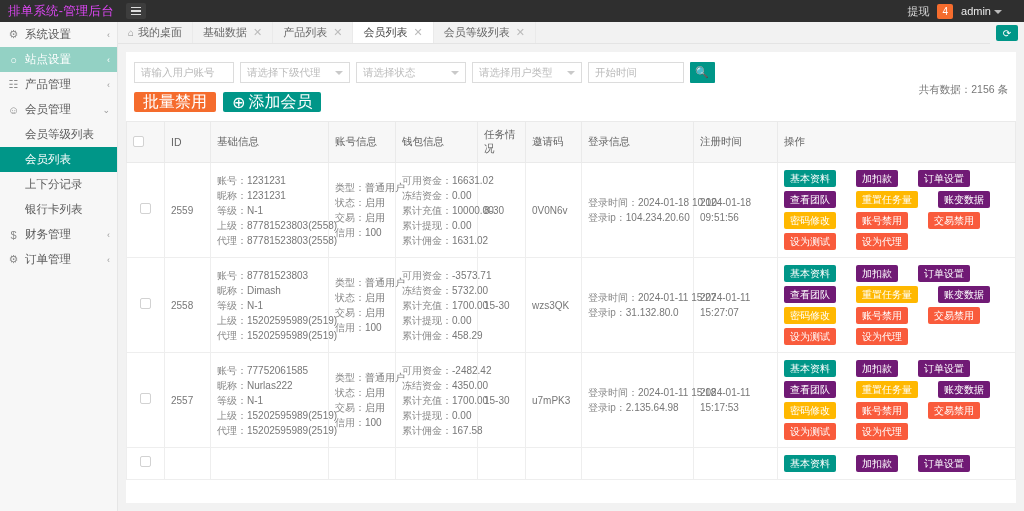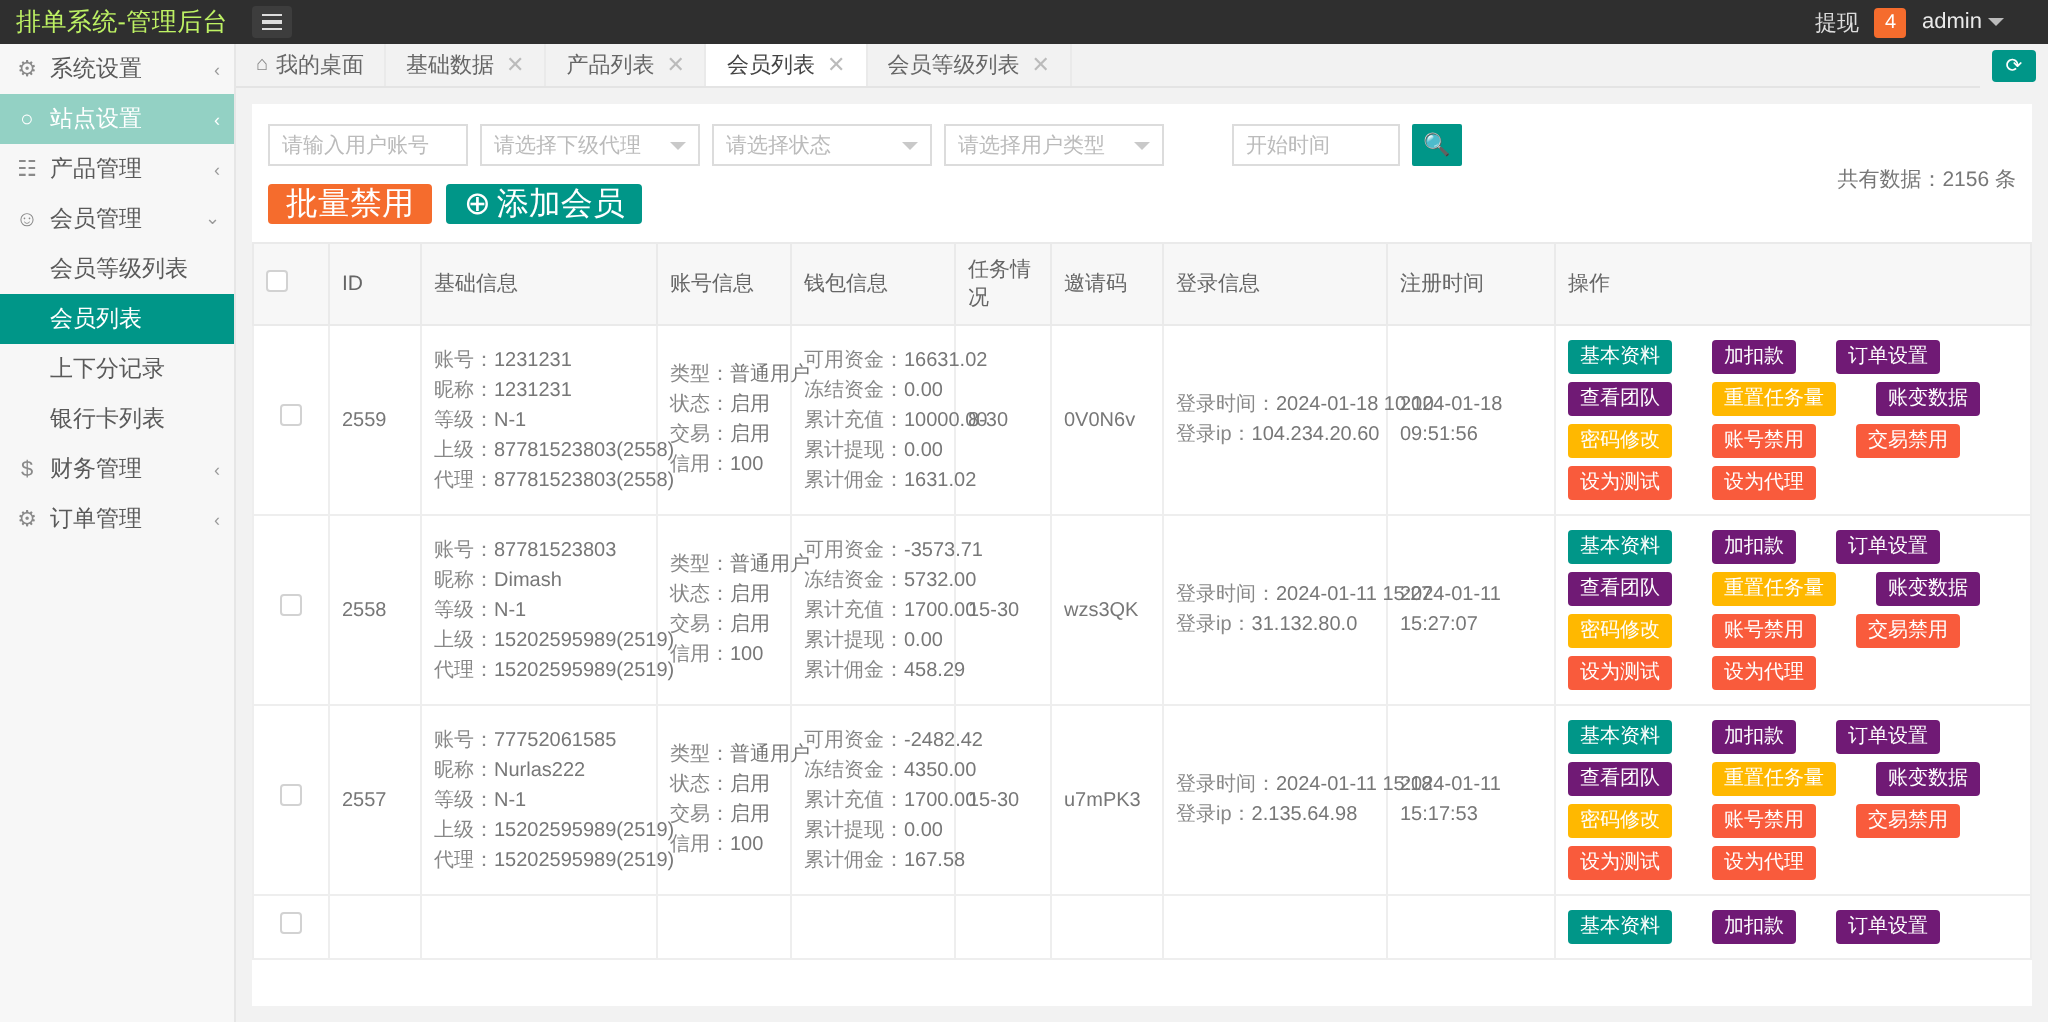--- a/index.html
+++ b/index.html
@@ -11,21 +11,21 @@
   }
   .app { width: 1024px; height: 511px; position: relative; }
 
   
   .topbar {
     height: 22px; background: #2f2f2f; color: #e8e8e8;
     display: flex; align-items: center; position: relative;
   }
   .brand {
     width: 118px; padding-left: 8px; font-size: 12.5px;
-    color: #bef264; white-space: nowrap; letter-spacing: .2px;
+    color: #d946ef; white-space: nowrap; letter-spacing: .2px;
   }
   .hamburger {
     width: 20px; height: 16px; background: #3d3d3d; border-radius: 2px;
     display: flex; flex-direction: column; justify-content: center;
     align-items: center; gap: 2px; margin-left: 8px; cursor: pointer;
   }
   .hamburger i { display: block; width: 10px; height: 1.5px; background: #ddd; }
   .topbar-right {
     margin-left: auto; display: flex; align-items: center;
     gap: 8px; padding-right: 22px; font-size: 11px;
@@ -99,21 +99,21 @@
 
   
   .filters { display: flex; align-items: center; gap: 0; padding: 10px 8px 0 8px; }
   .fld {
     height: 21px; border: 1px solid #dcdcdc; background: #fff;
     font-size: 10.5px; color: #bbb; display: flex; align-items: center;
     padding: 0 6px; margin-right: 6px;
   }
   .fld.input { width: 100px; }
   .fld.sel { width: 110px; justify-content: space-between; }
-  .fld.date { width: 84px; margin-left: 28px; }
+  .fld.date { width: 96px; }
   .sel-caret {
     width: 0; height: 0; border-left: 4px solid transparent;
     border-right: 4px solid transparent; border-top: 4px solid #c9c9c9;
   }
   .search-btn {
     width: 25px; height: 21px; background: #009688; color: #fff;
     display: flex; align-items: center; justify-content: center;
     font-size: 11px; cursor: pointer; border-radius: 1px;
   }
   .actbtns { display: flex; gap: 7px; padding: 9px 8px 9px 8px; align-items: center; }

